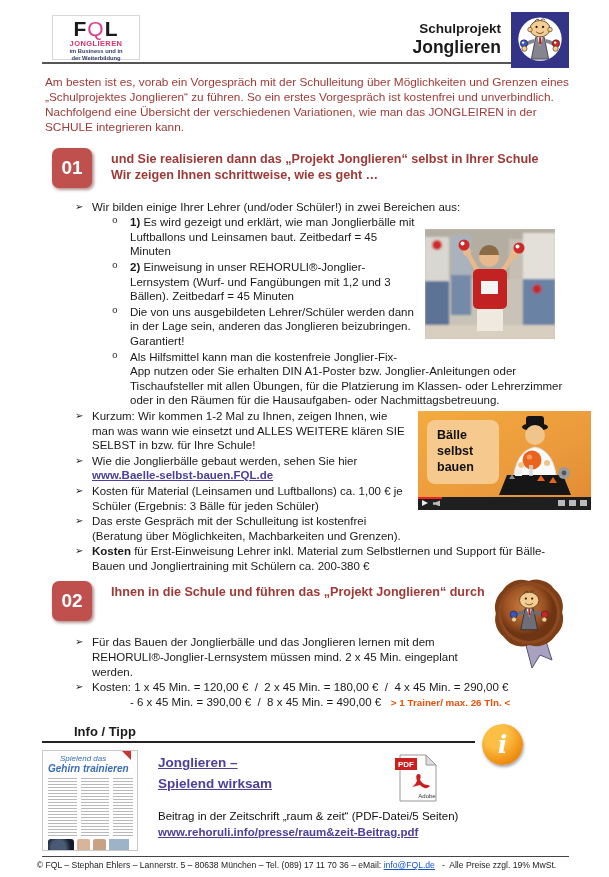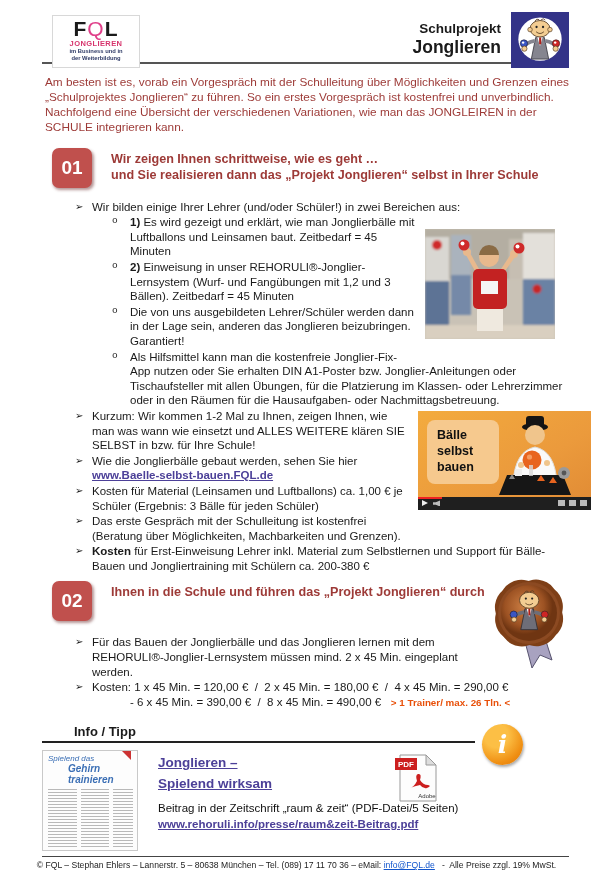--- a/index.html
+++ b/index.html
@@ -2,21 +2,21 @@
 <html><head>
 <meta charset="utf-8">
 <style>
   * { margin:0; padding:0; box-sizing:border-box; }
   body { background:#888; font-family:"Liberation Sans", sans-serif; }
   .page { width:609px; height:877px; background:#fff; position:relative; overflow:hidden;
           margin:0 auto; color:#1a1a1a; }
 
   
   .header { display:flex; align-items:flex-start; padding:15px 40px 0 52px; height:60px; }
-  .fql-logo { width:88px; height:53px; border:1px solid #d8d8d8; background:#fff; text-align:center; padding-top:2px; }
+  .fql-logo { width:88px; height:45px; border:1px solid #d8d8d8; background:#fff; text-align:center; padding-top:2px; }
   .fql-letters { font-size:21px; letter-spacing:1px; font-weight:bold; color:#1a1a1a; line-height:22px; }
   .fql-q { color:#e0408a; font-weight:normal; }
   .fql-jong { font-size:7.5px; font-weight:bold; color:#d6336c; letter-spacing:.4px; line-height:8px; }
   .fql-sub { font-size:5.8px; font-weight:bold; color:#2e3a66; line-height:6.5px; }
   .header-spacer { flex:1; }
   .header-title { text-align:right; margin:6px 10px 0 4px; }
   .header-title .t1 { font-size:13.5px; font-weight:bold; line-height:16px; }
   .header-title .t2 { font-size:17.5px; font-weight:bold; line-height:20px; }
   .header-badge { width:58px; height:56px; background:#333388; margin-top:-3px; display:flex; align-items:center; justify-content:center; }
   .hrule { border-bottom:2px solid #555; margin:2px 42px 0 42px; }
@@ -62,34 +62,34 @@
   
   .seal { position:absolute; left:490px; top:578px; width:78px; height:90px; }
 
   
   .info-sec { clear:both; margin:14px 40px 0 42px; position:relative; }
   .info-head { font-size:13px; font-weight:bold;padding-left:32px; }
   .info-rule { border-bottom:2px solid #222; width:433px; margin-top:2px; }
   .info-row { display:flex; margin-top:7px; }
   .paper-thumb { width:96px; height:101px; background:#fdfdfd; border:1px solid #c9c9c9; padding:4px 4px 0 5px;
                  position:relative; overflow:hidden; flex:0 0 auto; }
-  .pt-t1 { color:#3b6fb5; font-style:italic; font-size:8px; line-height:8px; }
-  .pt-t2 { color:#3b6fb5; font-style:italic; font-size:10px; font-weight:bold; line-height:11px; margin-left:20px; }
+  .pt-t1 { color:#3b6fb5; font-style:italic; font-size:8px; line-height:8px;margin-left:12px; }
+  .pt-t2 { color:#3b6fb5; font-style:italic; font-size:10px; font-weight:bold; line-height:11px; margin-left:0; }
   .pt-corner { position:absolute; right:6px; top:0; width:0; height:0; border-top:9px solid #c33; border-left:9px solid transparent; }
   .pt-cols { display:flex; gap:4px; margin-top:4px; }
   .pt-col { flex:1; height:58px; background:repeating-linear-gradient(#b9b9b9 0 1px, transparent 1px 3px); }
   .pt-imgs { display:flex; gap:3px; margin-top:3px; }
   .pt-brain { width:26px; height:16px; background:radial-gradient(circle at 40% 50%, #4a5a74 0 40%, #141c2c 70%); border-radius:3px; }
   .pt-face { width:13px; height:16px; background:#d8b49a; border-radius:2px; }
   .pt-face.b { background:#c8a284; }
   .pt-mini { width:20px; height:16px; background:#9db3c8; }
 
   .info-text { margin-left:20px; padding-top:2px; }
   .info-link-line { display:block; color:#4c4098; font-weight:bold; font-size:13.5px; line-height:21px; text-decoration:underline; }
-  .info-cap { font-size:11.5px; margin-top:8px; color:#111; }
+  .info-cap { font-size:11.5px; margin-top:16px; color:#111; }
   .info-url { display:inline-block; margin-top:2px; font-size:11.5px; }
 
   .pdf-icon { position:absolute; left:352px; top:30px; width:44px; height:48px; }
   .info-i { position:absolute; left:440px; top:0px; width:41px; height:41px; border-radius:50%;
             background:radial-gradient(circle at 35% 28%, #fcbf45 0 30%, #ef8e12 70%, #d9730a 100%);
             box-shadow:1px 2px 3px rgba(0,0,0,.35); display:flex; align-items:center; justify-content:center;
             color:#fff; font-family:"DejaVu Serif", serif; font-style:italic; font-weight:bold; font-size:25px; }
 
   
   .foot-rule { position:absolute; left:42px; right:40px; top:856px; border-bottom:1px solid #444; }
@@ -139,22 +139,22 @@
       </svg>
     </div>
   </div>
   <div class="hrule"></div>
 
   <p class="intro">Am besten ist es, vorab ein Vorgespräch mit der Schulleitung über Möglichkeiten und Grenzen eines „Schulprojektes Jonglieren“ zu führen. So ein erstes Vorgespräch ist kostenfrei und unverbindlich. Nachfolgend eine Übersicht der verschiedenen Variationen, wie man das JONGLEIREN in der SCHULE integrieren kann.</p>
 
   <div class="sec-head">
     <div class="num-box">01</div>
     <div class="sec-title">
+      <div>und Sie realisieren dann das „Projekt Jonglieren“ selbst in Ihrer Schule</div>
       <div>Wir zeigen Ihnen schrittweise, wie es geht …</div>
-      <div>und Sie realisieren dann das „Projekt Jonglieren“ selbst in Ihrer Schule</div>
     </div>
   </div>
 
   <div class="list">
     <div class="li">
       <span class="mk">➢</span>
       <span>Wir bilden einige Ihrer Lehrer (und/oder Schüler!) in zwei Bereichen aus:</span>
     </div>
 
     <div class="photo-float">

